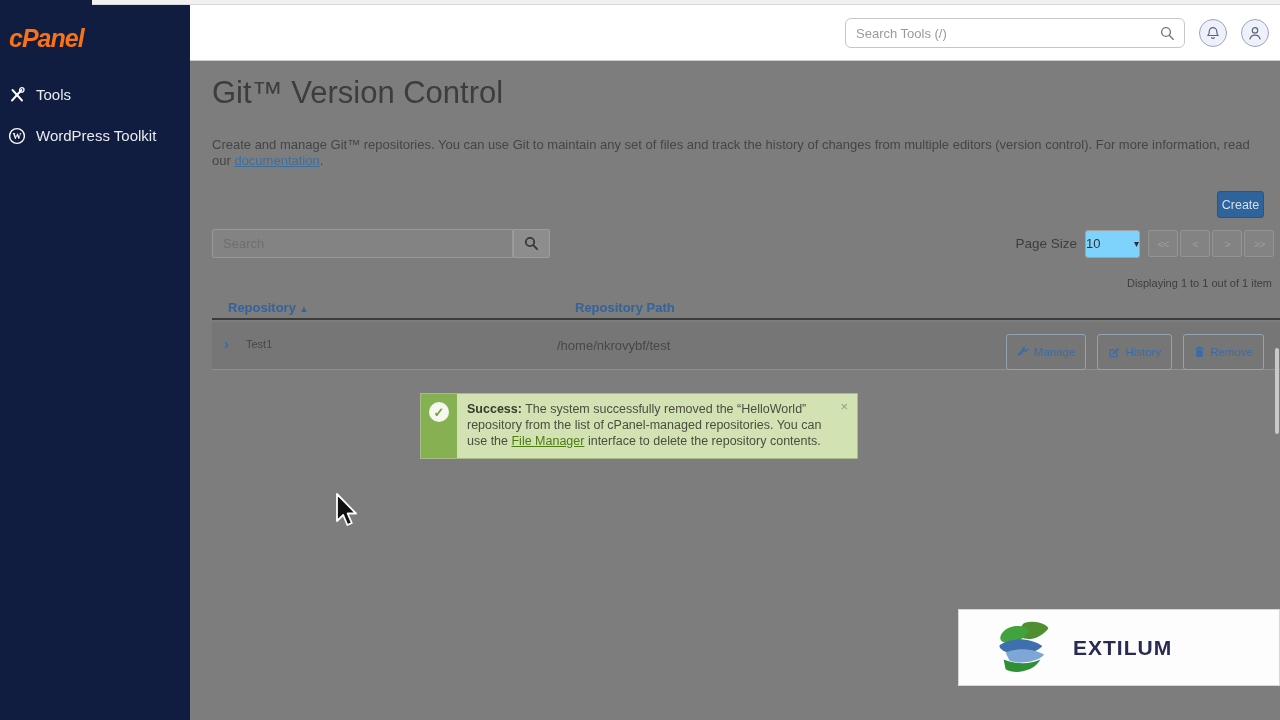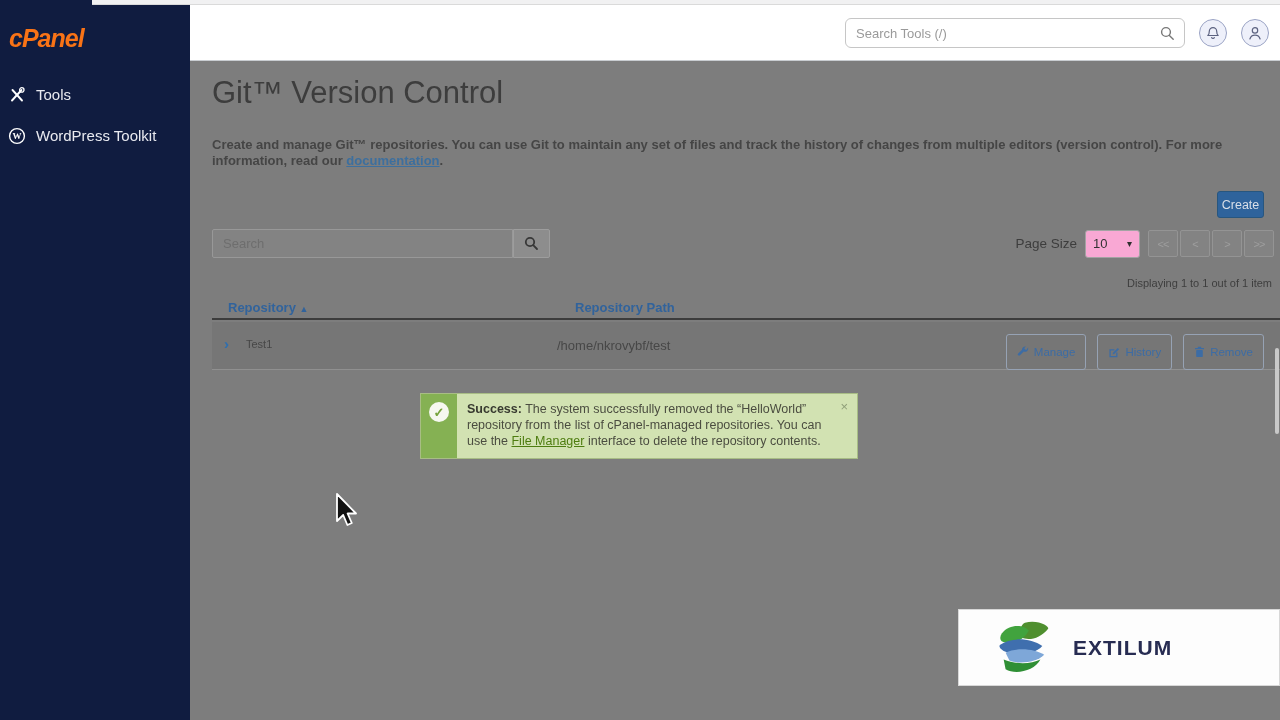--- a/index.html
+++ b/index.html
@@ -23,32 +23,32 @@
   .tools-search input { flex:1; border:none; outline:none; height:100%; padding:0 10px; font-size:13px; color:#555; font-family:"Liberation Sans", sans-serif; background:transparent; }
   .tools-search input::placeholder { color:#9a9a9a; }
   .tools-search .mag { margin-right:9px; display:flex; }
   .round-btn { position:absolute; top:14px; width:28px; height:28px; border-radius:50%; background:#eef0fa; border:1px solid #9aa3c4; display:flex; align-items:center; justify-content:center; cursor:pointer; }
   .bell-btn { left:1009px; }
   .user-btn { left:1051px; }
 
   
   .main { position:absolute; left:190px; top:61px; width:1090px; height:659px; background:#7d7d7d; overflow:hidden; }
   .page-title { position:absolute; left:22px; top:14px; font-size:31px; font-weight:400; color:#3d3d3d; }
-  .page-desc { position:absolute; left:22px; top:76px; width:1048px; font-size:13px; line-height:16px; color:#454545;font-weight:bold; }
+  .page-desc { position:absolute; left:22px; top:76px; width:1048px; font-size:13px; line-height:16px; color:#454545; }
   .link { color:#3d6f9e; text-decoration:underline; cursor:pointer; }
 
   .create-btn { position:absolute; right:16px; top:130px; width:47px; height:27px; background:#2e639c; color:#d9dfe8; font-size:12.5px; border:1px solid #27567f; border-radius:3px; display:flex; align-items:center; justify-content:center; cursor:pointer; }
 
   .search-input { position:absolute; left:22px; top:168px; width:301px; height:29px; background:#838383; border:1px solid #989898; border-radius:2px 0 0 2px; padding:0 10px; font-size:13px; color:#3c3c3c; font-family:"Liberation Sans", sans-serif; outline:none; }
   .search-input::placeholder { color:#6e6e6e; }
   .search-go { position:absolute; left:323px; top:168px; width:37px; height:29px; background:#8d8d8d; border:1px solid #9d9d9d; border-radius:0 2px 2px 0; display:flex; align-items:center; justify-content:center; cursor:pointer; }
 
   .pager-area { position:absolute; right:6px; top:168px; height:29px; display:flex; align-items:center; gap:8px; }
   .page-size-label { font-size:13.5px; color:#3d3d3d; }
-  .page-size-select { width:55px; height:28px; background:#f9a8d4; border:1px solid #a3a3a3; border-radius:3px; display:flex; align-items:center; justify-content:space-between; padding:0 7px; font-size:13px; color:#333; cursor:pointer; }
+  .page-size-select { width:55px; height:28px; background:#7dd3fc; border:1px solid #a3a3a3; border-radius:3px; display:flex; align-items:center; justify-content:space-between; padding:0 0; font-size:13px; color:#333; cursor:pointer; }
   .page-size-select .chev { font-size:10px; color:#2f2f2f; }
   .pager-group { display:flex; gap:2px; }
   .pager-btn { width:30px; height:27px; background:#838383; border:1px solid #949494; border-radius:2px; color:#9e9e9e; font-size:11px; letter-spacing:-1px; display:flex; align-items:center; justify-content:center; cursor:pointer; }
 
   .displaying { position:absolute; right:8px; top:216px; font-size:11px; color:#3e3e3e; }
 
   .thead { position:absolute; left:22px; right:0; top:239px; height:18px; }
   .th { position:absolute; top:0; font-size:13px; font-weight:700; color:#31639c; cursor:pointer; }
   .th-repo { left:16px; }
   .th-path { left:363px; }

